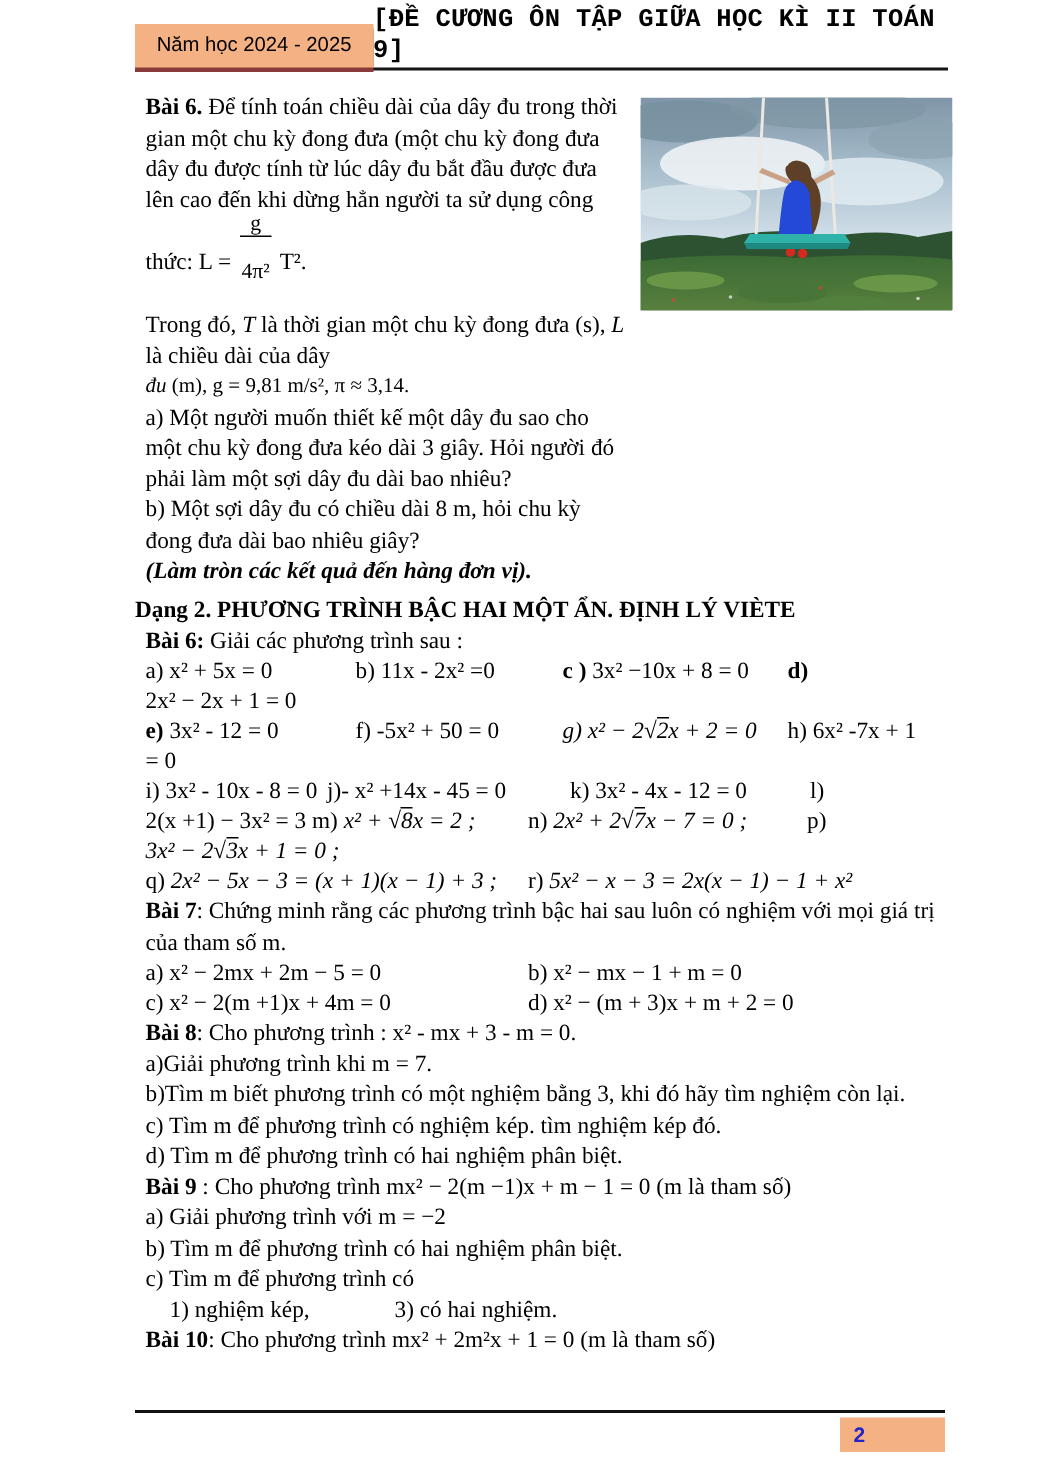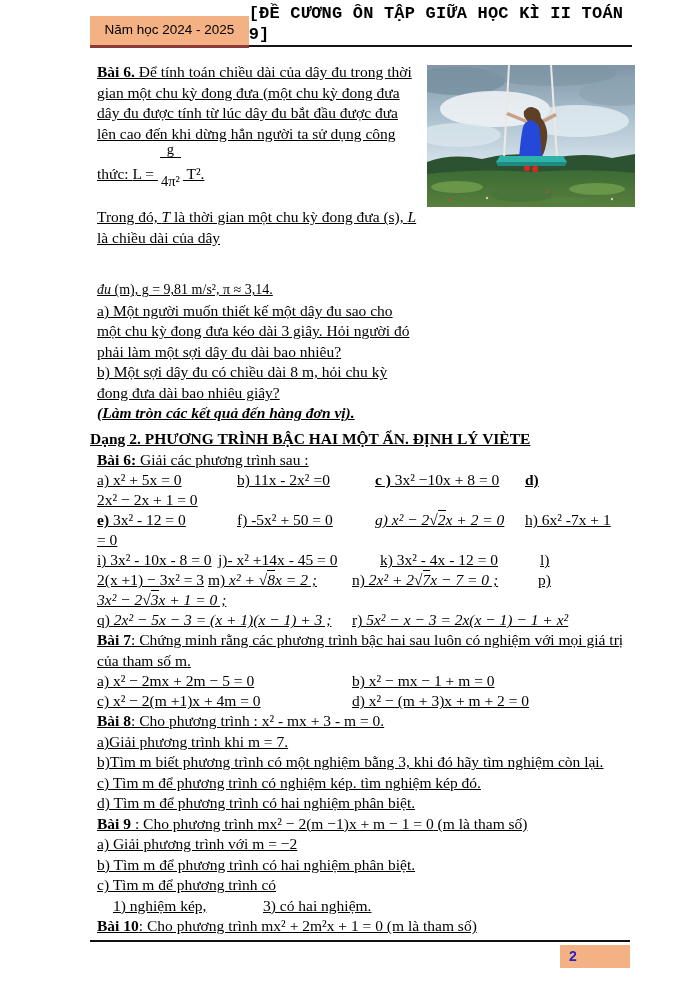--- a/index.html
+++ b/index.html
@@ -8,31 +8,31 @@
     font-family:"Liberation Serif","DejaVu Serif",serif;font-size:15.5px;line-height:20.5px;
     margin:0 auto;overflow:hidden;
   }
   
   .header{position:absolute;left:90px;right:62px;top:15px;height:30px;
     border-bottom:2.5px solid #151515;display:flex;justify-content:space-between;align-items:flex-end;}
   .year-badge{background:#F4B183;width:168px;height:29px;display:flex;align-items:center;justify-content:center;
     font-family:"Liberation Sans","DejaVu Sans",sans-serif;font-size:13.5px;box-shadow:0 3px 0 #8B3A3A;}
   .doc-title{font-weight:bold;font-size:17px;letter-spacing:.2px;font-family:Liberation Mono, monospace;}
   
-  .content{position:absolute;left:97px;right:62px;top:62px;text-decoration:underline;}
+  .content{position:absolute;left:97px;right:62px;top:62px;}
   p{margin:0;}
   .b{font-weight:bold}.i{font-style:italic}.bi{font-weight:bold;font-style:italic}
   .nowrap{white-space:nowrap;}
   .swing{display:flex;}
   .swing-text{flex:0 0 322px;width:322px;}
   .swing-img{margin-left:8px;margin-top:3px;flex:0 0 208px;}
   .frac{display:inline-flex;flex-direction:column;text-align:center;vertical-align:middle;
     line-height:1.05;font-size:14.5px;position:relative;top:-2px;margin:0 2px;}
   .frac .den{border-top:1.2px solid #000;padding:16px 1px;}
-  .given2{font-size:14px;margin-top:32px;}
+  .given2{font-size:14px;}
   .heading{font-weight:bold;margin-left:-7px;margin-top:3px;line-height:23px;}
   .eqrow{display:flex;line-height:20px;}
   .eqrow > span{flex:0 0 auto;}
   .w140{width:140px}.w138{width:138px}.w150{width:150px}
   .w121{width:121px}.w162{width:162px}.w160{width:160px}
   .w111{width:111px}.w144{width:144px}.w186{width:186px}
   .w255{width:255px}
   .rad{border-top:1.1px solid #000;}
   .sect p{line-height:20.5px;}
   .indent{padding-left:16px;display:flex;}

